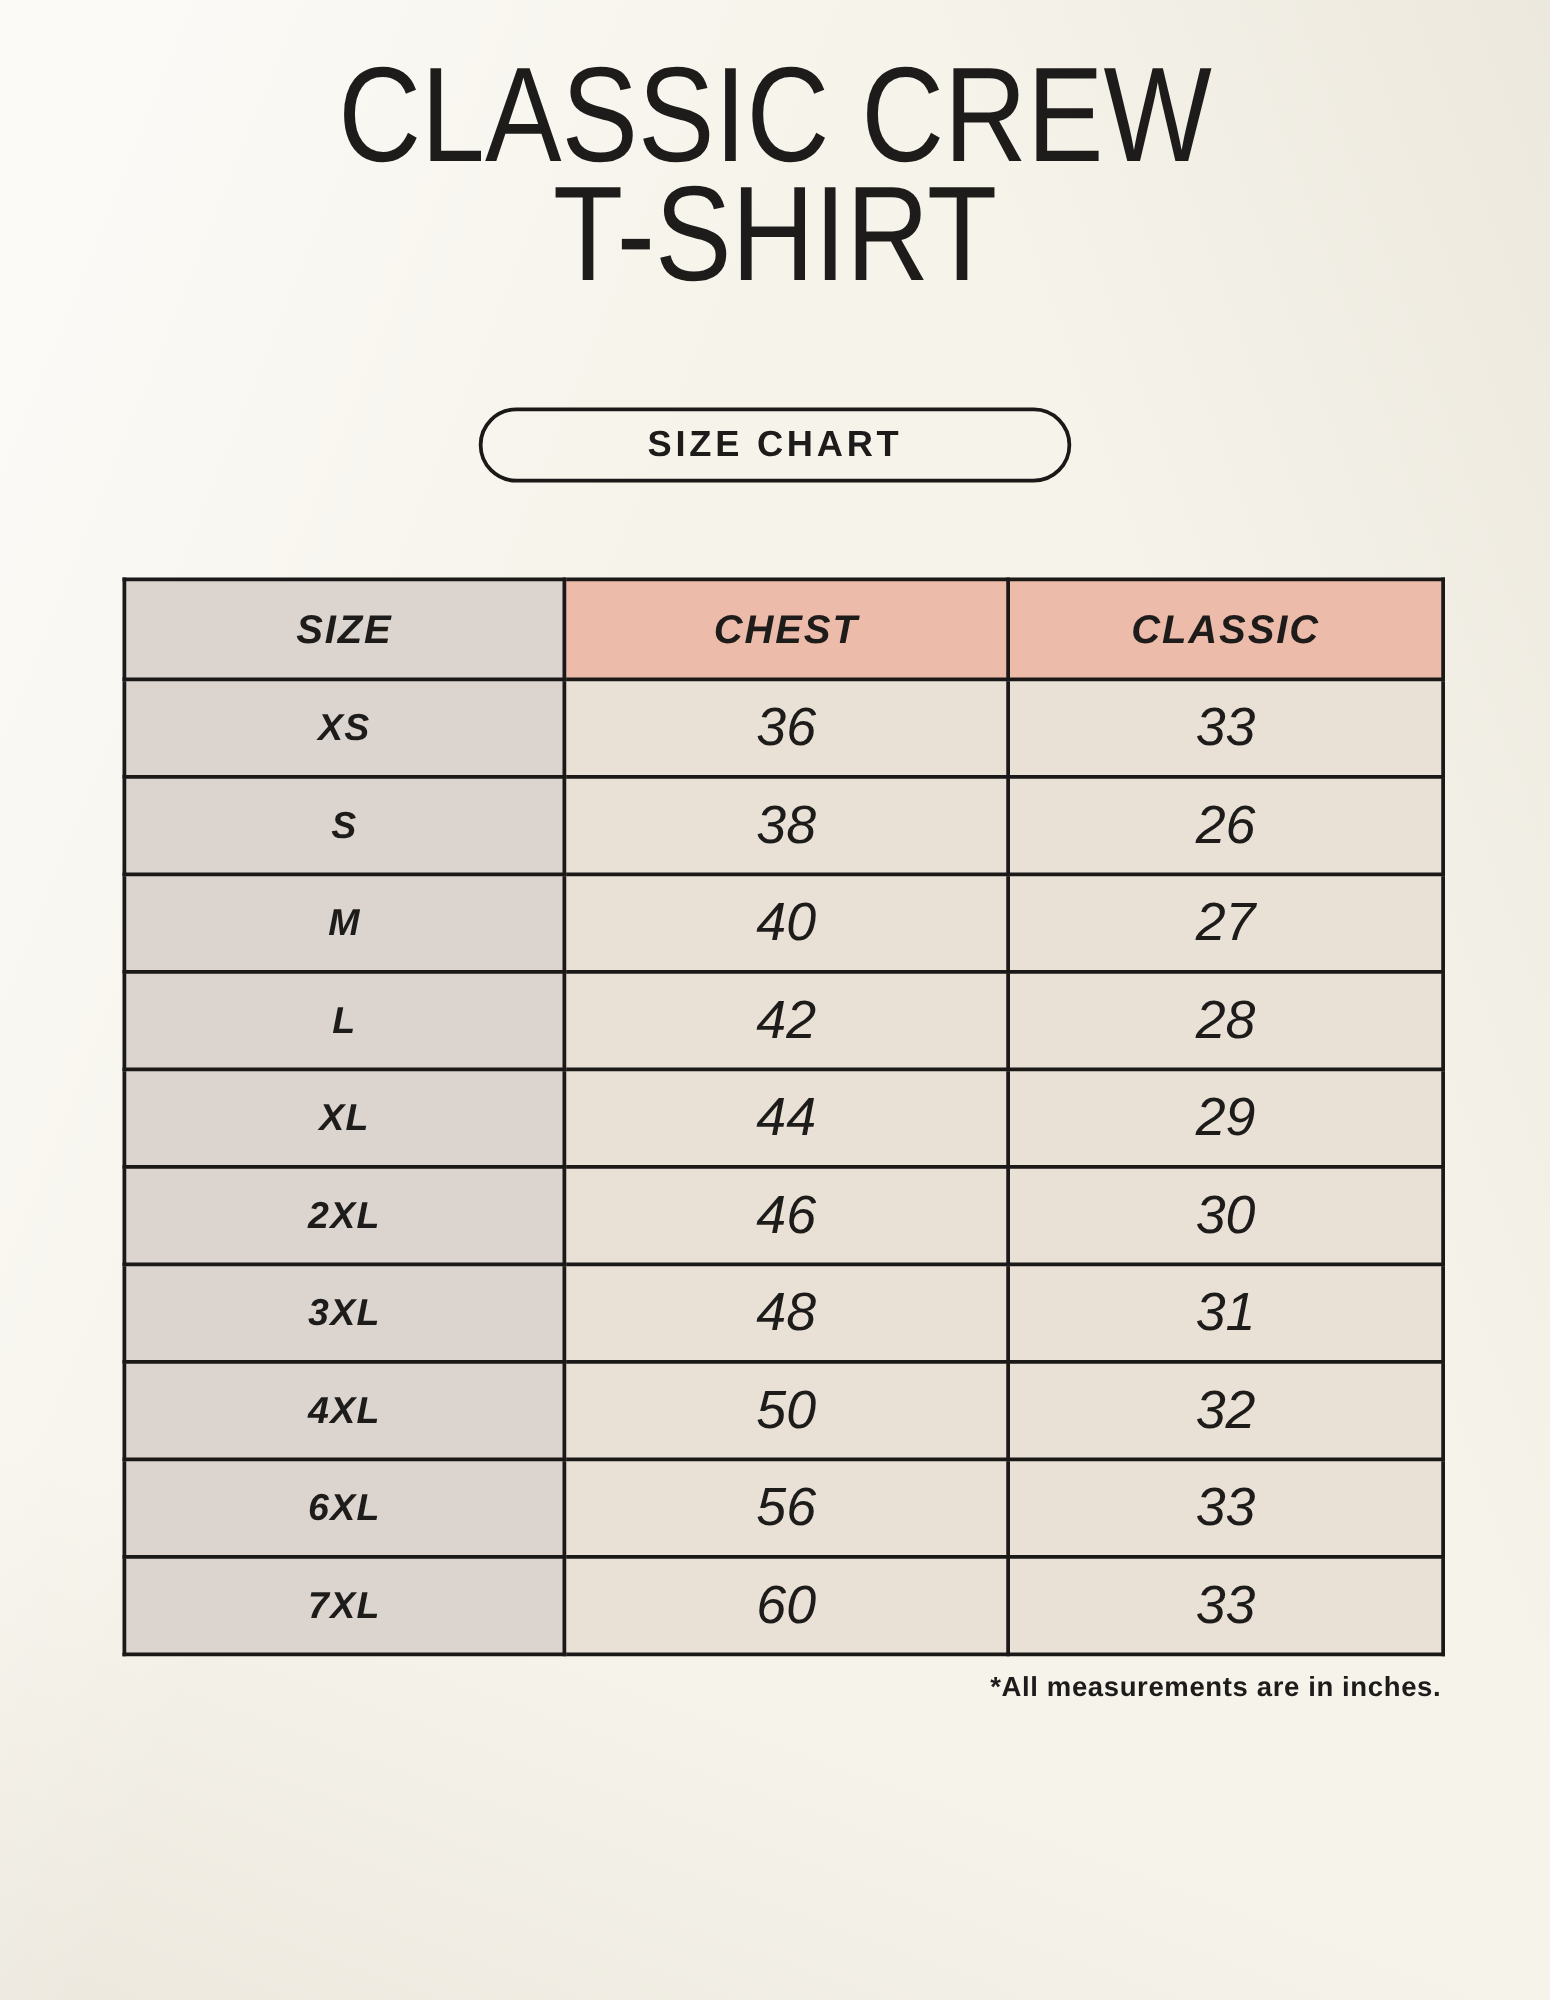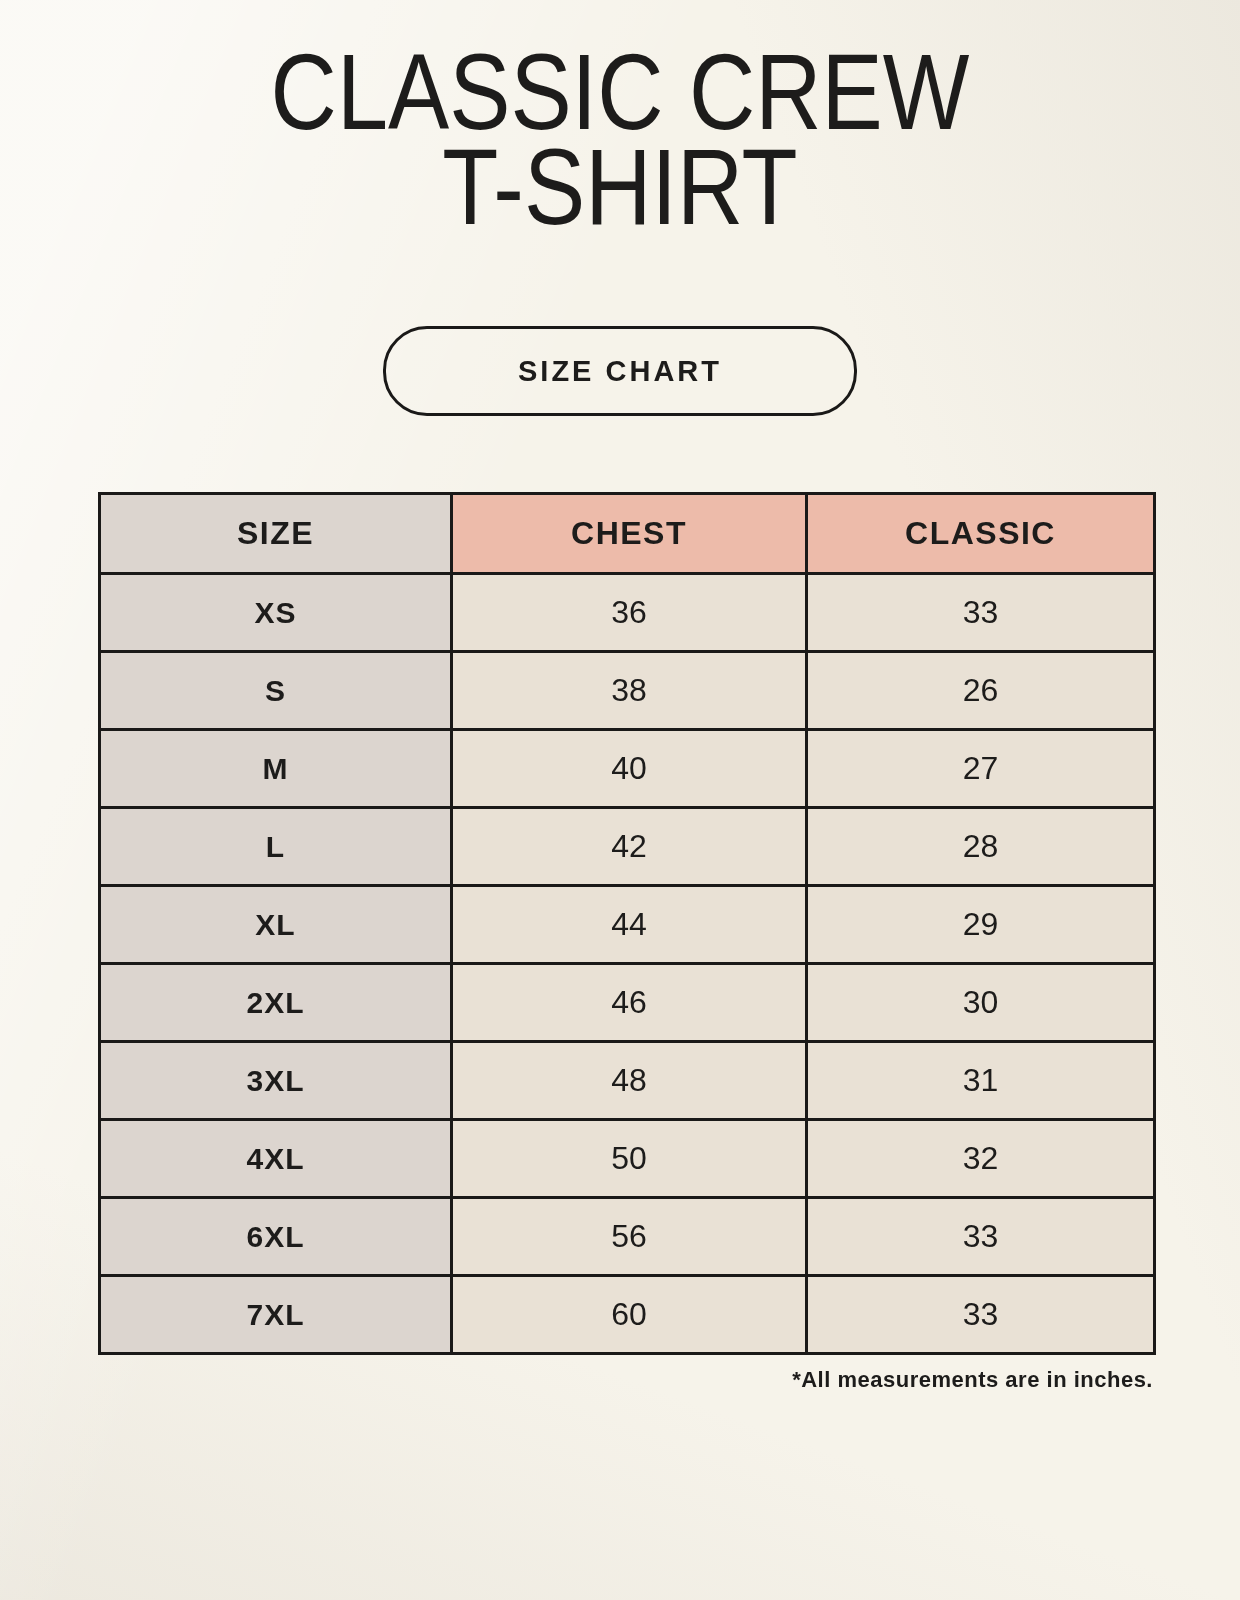--- a/index.html
+++ b/index.html
@@ -32,21 +32,21 @@
     transform:scaleX(0.85);
     transform-origin:50% 0;
     color:var(--text);
     white-space:nowrap;
   }
   .pill{
     display:flex;
     align-items:center;
     justify-content:center;
     width:474px;
-    height:90px;
+    height:60px;
     margin:92px auto 0 auto;
     border:3px solid var(--border);
     border-radius:44px;
     background:transparent;
     font-family:"Liberation Sans", sans-serif;
     font-size:29px;
     font-weight:700;
     letter-spacing:3px;
     color:var(--text);
     cursor:pointer;
@@ -55,20 +55,21 @@
     border-collapse:collapse;
     table-layout:fixed;
     width:1055px;
     margin:76px 0 0 98px;
   }
   table.size-table th, table.size-table td{
     border:3.5px solid var(--border);
     text-align:center;
     vertical-align:middle;
     padding:0;
+    font-style:italic;
   }
   table.size-table col.c1{width:352px;}
   table.size-table col.c2{width:355px;}
   table.size-table col.c3{width:348px;}
   thead tr{height:80px;}
   tbody tr{height:78px;}
   thead th{
     font-size:32px;
     font-weight:700;
     letter-spacing:1.5px;
@@ -76,21 +77,21 @@
   thead th.size-h{background:var(--colgray);}
   thead th.accent-h{background:var(--accent);}
   tbody th{
     background:var(--colgray);
     font-size:30px;
     font-weight:700;
     letter-spacing:1px;
   }
   tbody td{
     background:var(--cell);
-    font-size:32px;
+    font-size:43px;
     font-weight:400;
   }
   .footnote{
     width:1055px;
     margin:12px 0 0 98px;
     text-align:right;
     font-size:22px;
     font-weight:700;
     letter-spacing:0.5px;
     color:var(--text);

